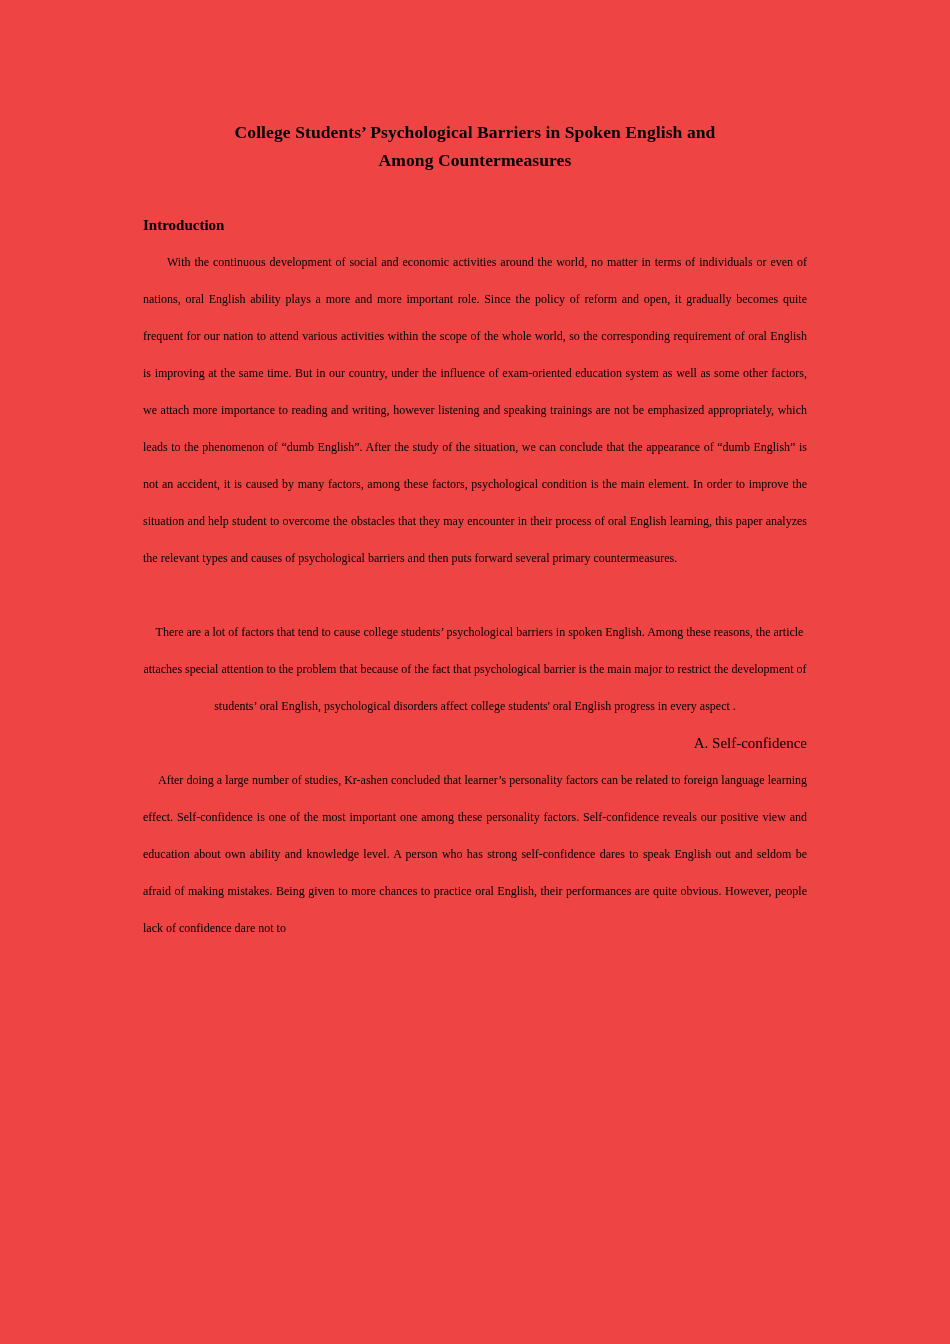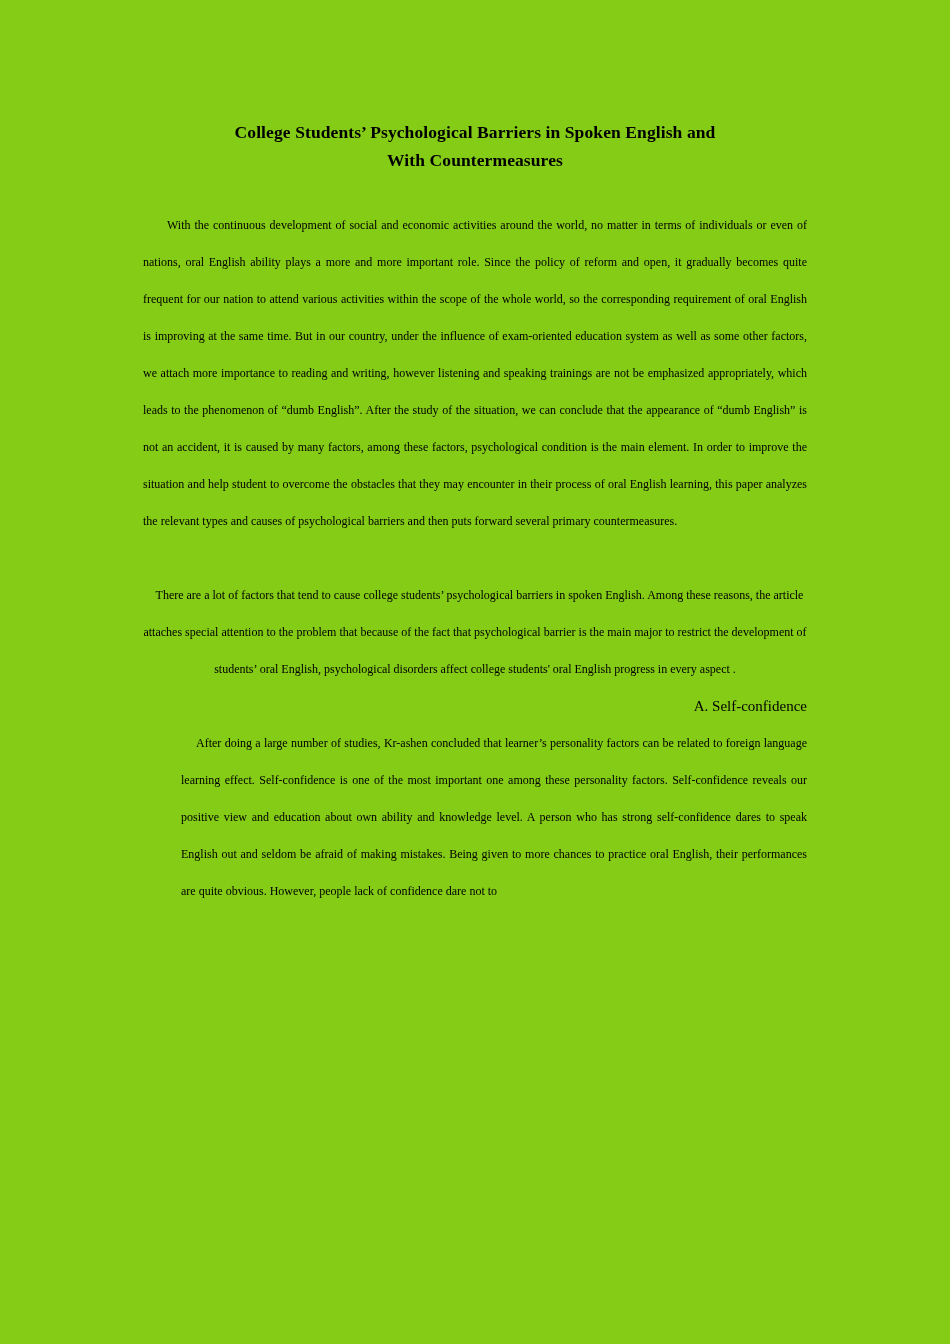--- a/index.html
+++ b/index.html
@@ -12,21 +12,21 @@
     height: 1344px;
     font-family: "Liberation Serif", "DejaVu Serif", serif;
     color: #000000;
     -webkit-font-smoothing: antialiased;
   }
 
   .page {
     position: relative;
     width: 950px;
     height: 1344px;
-    background: #84cc16;
+    background: #ef4444;
     box-sizing: border-box;
   }
 
   
   .content {
     position: absolute;
     left: 143px;
     top: 0;
     width: 664px;
   }
@@ -66,45 +66,45 @@
     hyphens: none;
   }
 
   p.body-text.left-align {
     text-align: center;
     text-indent: 9px;
   }
 
   p.body-text.small-indent {
     text-indent: 15px;
-    margin-left: 38px;
   }
 
   .spacer-line {
     height: 37px;
   }
 
   .gap-title-to-intro {
     height: 33px;
   }
 </style>
 </head>
 <body>
 
 <div class="page">
   <div class="content">
 
     <h1 class="doc-title">
       <span>College Students’ Psychological Barriers in Spoken English and</span>
       <br>
-      <span>With Countermeasures</span>
+      <span>Among Countermeasures</span>
     </h1>
 
     <div class="gap-title-to-intro"></div>
 
+    <div class="section-heading">Introduction</div>
 
     <p class="body-text">With the continuous development of social and economic activities around the world, no matter in terms of individuals or even of nations, oral English ability plays a more and more important role. Since the policy of reform and open, it gradually becomes quite frequent for our nation to attend various activities within the scope of the whole world, so the corresponding requirement of oral English is improving at the same time. But in our country, under the influence of exam-oriented education system as well as some other factors, we attach more importance to reading and writing, however listening and speaking trainings are not be emphasized appropriately, which leads to the phenomenon of “dumb English”. After the study of the situation, we can conclude that the appearance of “dumb English” is not an accident, it is caused by many factors, among these factors, psychological condition is the main element. In order to improve the situation and help student to overcome the obstacles that they may encounter in their process of oral English learning, this paper analyzes the relevant types and causes of psychological barriers and then puts forward several primary countermeasures.</p>
 
     <div class="spacer-line"></div>
 
 
     <p class="body-text left-align">There are a lot of factors that tend to cause college students’ psychological barriers in spoken English. Among these reasons, the article attaches special attention to the problem that because of the fact that psychological barrier is the main major to restrict the development of students’ oral English, psychological disorders affect college students' oral English progress in every aspect .</p>
 
     <div class="sub-heading">A. Self-confidence</div>
 

